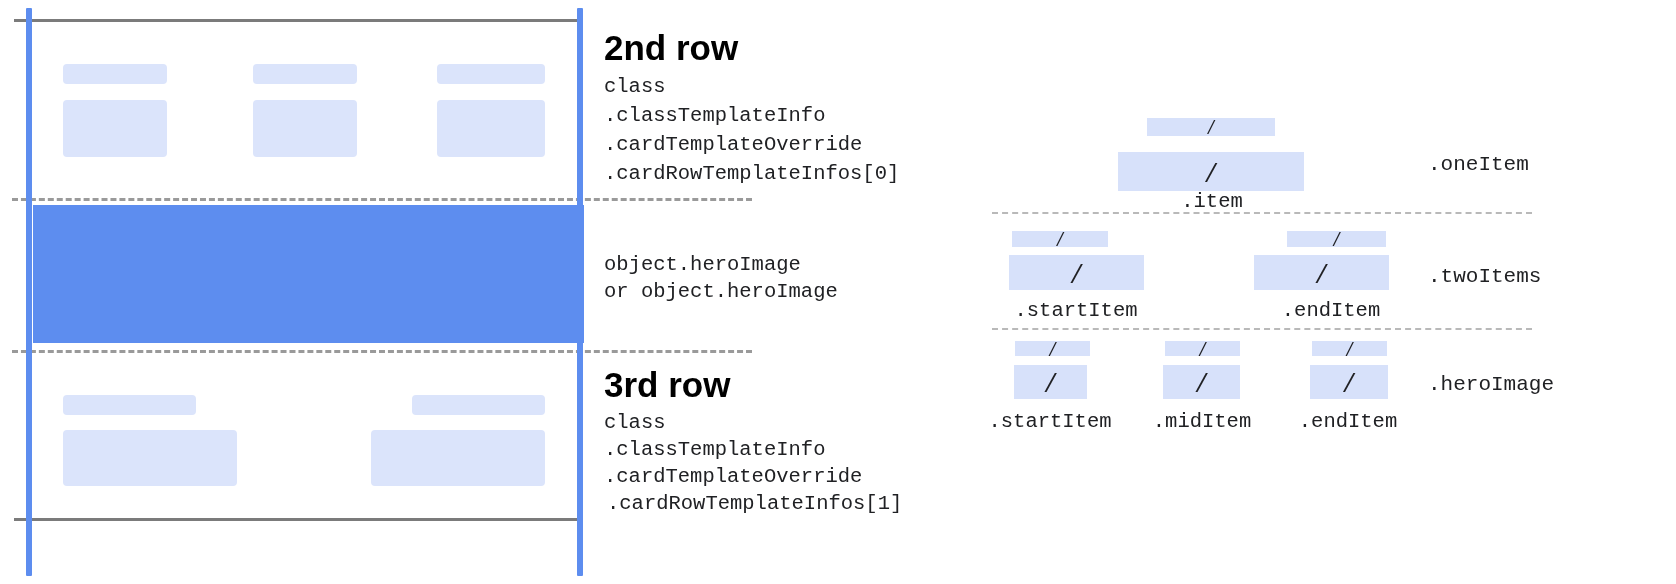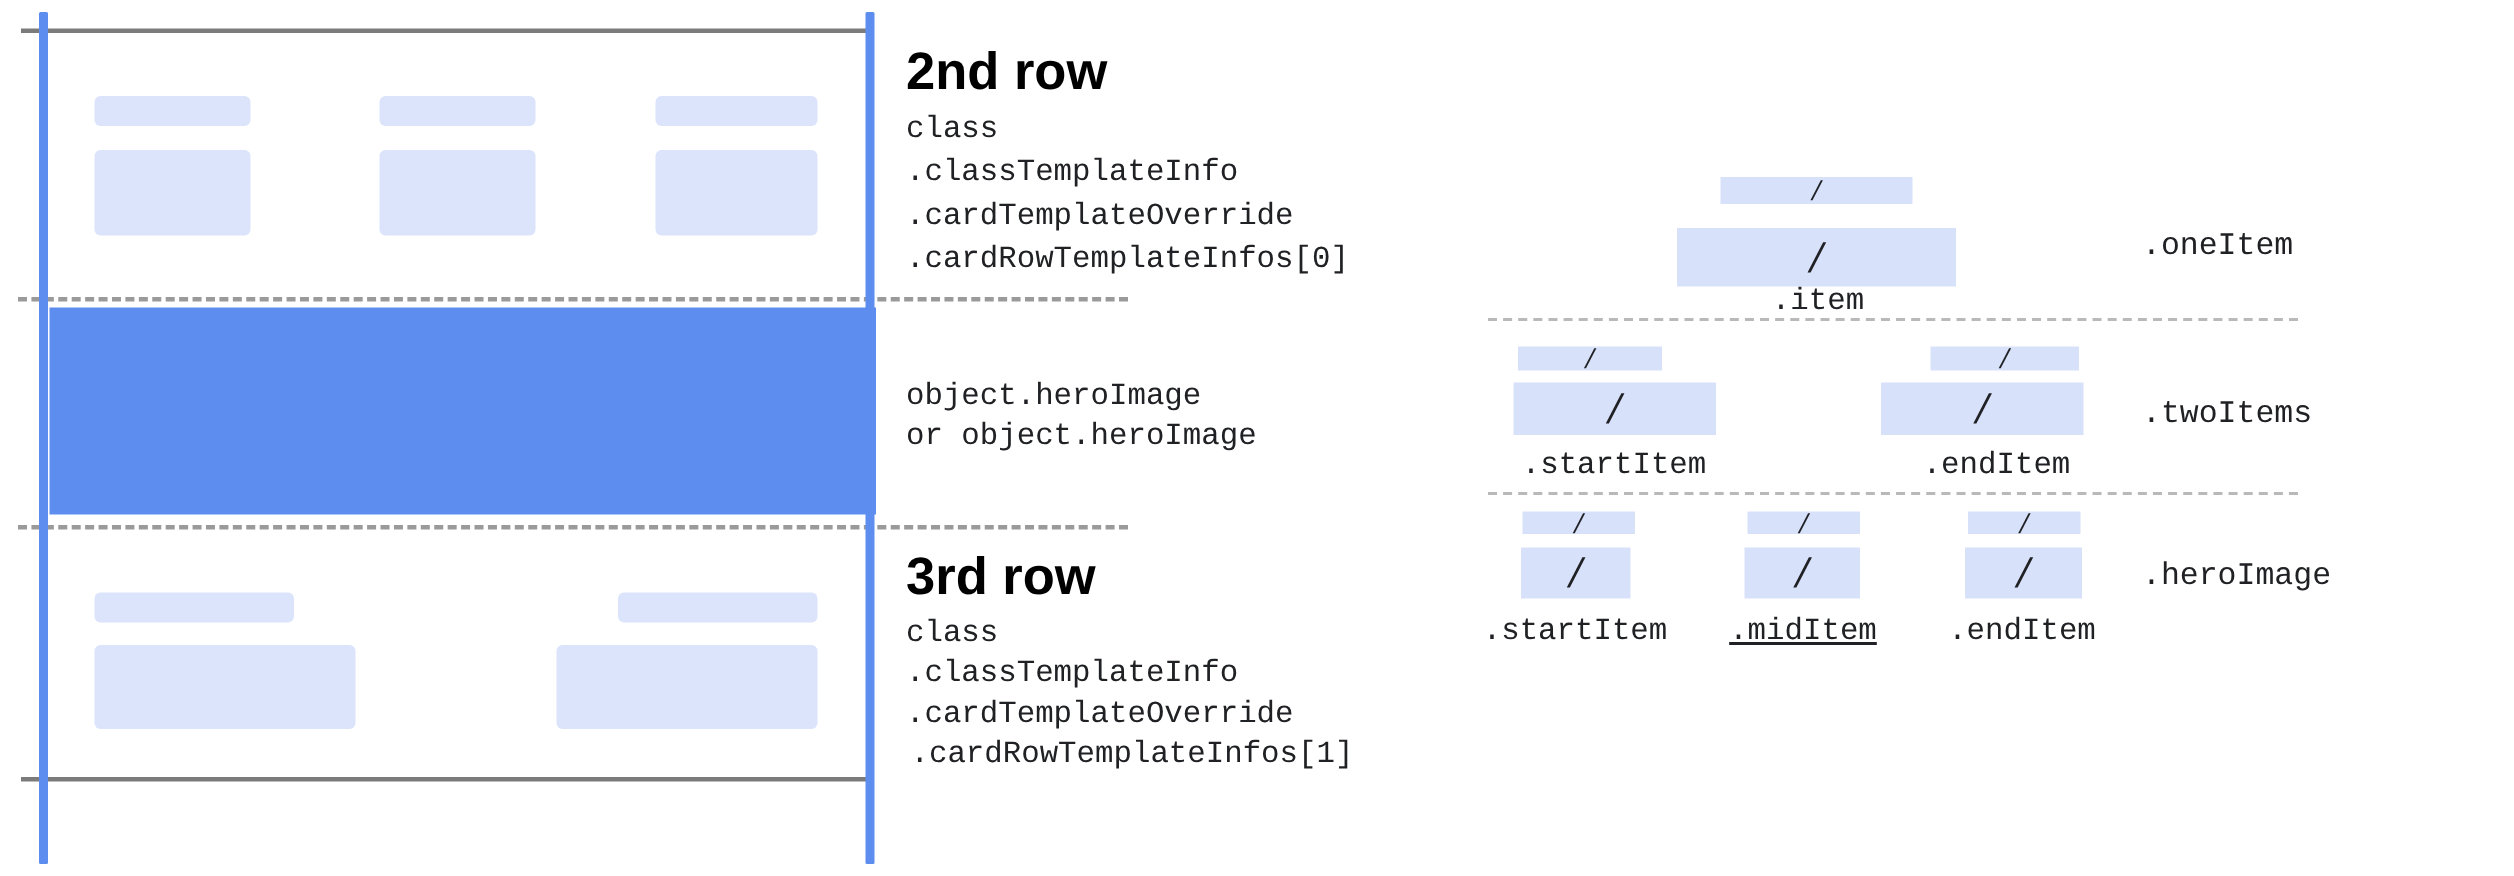--- a/index.html
+++ b/index.html
@@ -204,16 +204,16 @@
   <div class="chip big" style="left:1014px; top:365px; width:73px; height:34px;">
     <span class="slash">/</span>
   </div>
   <div class="chip big" style="left:1163px; top:365px; width:77px; height:34px;">
     <span class="slash">/</span>
   </div>
   <div class="chip big" style="left:1310px; top:365px; width:78px; height:34px;">
     <span class="slash">/</span>
   </div>
   <div class="r-label center" style="left:960px; top:410px; width:180px;">.startItem</div>
-  <div class="r-label center" style="left:1112px; top:410px; width:180px;text-decoration:underline;">.midItem</div>
+  <div class="r-label center" style="left:1112px; top:410px; width:180px;">.midItem</div>
   <div class="r-label center" style="left:1258px; top:410px; width:180px;">.endItem</div>
   <div class="r-label right-tag" style="left:1412px; top:373px;">.heroImage</div>
 </div>
 
 </body></html>

